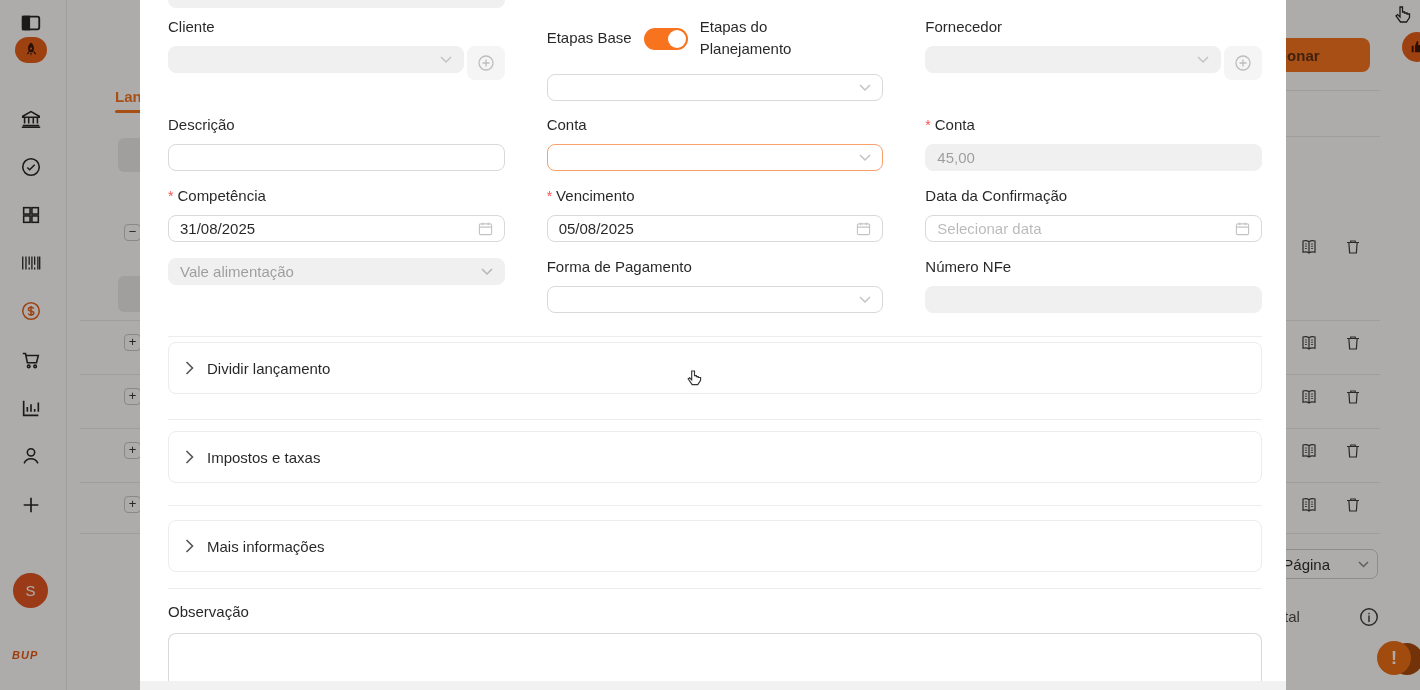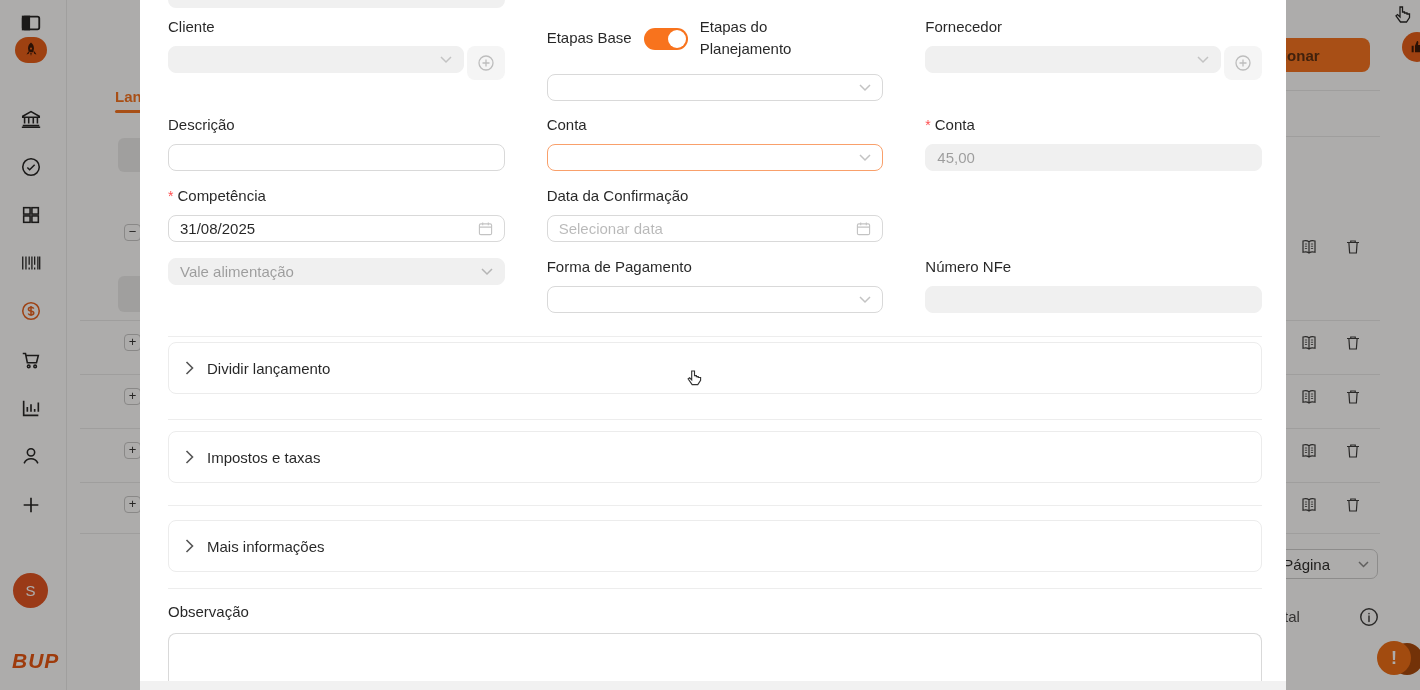--- a/index.html
+++ b/index.html
@@ -14,21 +14,21 @@
              background:#fff; border-right:1px solid #ececec; z-index:1; }
   .side-ic { position:absolute; left:20px; width:22px; height:22px; color:#222; }
   .side-ic svg { width:22px; height:22px; display:block; }
   #active-pill { position:absolute; left:15px; top:37px; width:32px; height:26px;
                  border-radius:13px; background:#e85d16; display:flex;
                  align-items:center; justify-content:center; color:#3a1404; }
   #active-pill svg { width:18px; height:18px; }
   #avatar { position:absolute; left:13px; top:573px; width:35px; height:35px;
             border-radius:50%; background:#e2521f; color:#fff; display:flex;
             align-items:center; justify-content:center; font-size:15px; }
-  #logo { position:absolute; left:12px; top:649px; font-size:21px; font-weight:bold;
+  #logo { position:absolute; left:12px; top:649px; font-size:11px; font-weight:bold;
           font-style:italic; color:#e8540e; letter-spacing:1px; }
 
   
   .bg-tab { position:absolute; left:115px; top:88px; font-size:15px; font-weight:600;
             color:#f8731d; }
   .bg-tab-bar { position:absolute; left:115px; top:110px; width:46px; height:3px;
                 background:#f8731d; border-radius:2px; }
   .bg-block { position:absolute; background:#ececec; border-radius:6px 0 0 6px; }
   .mini-btn { position:absolute; width:17px; height:17px; border:1px solid #c9c9c9;
               border-radius:4px; background:#fff; color:#333; font-size:13px;
@@ -383,20 +383,32 @@
         <input readonly="" value="31/08/2025" style="">
         <span class="suffix-ic">
             <svg width="15" height="15" viewBox="0 0 16 16" fill="none" stroke="#c3c3c3" stroke-width="1.2">
               <rect x="1.5" y="3" width="13" height="11.5" rx="1.5"></rect>
               <path d="M1.5 6.5h13M5 1.5v3M11 1.5v3"></path>
             </svg>
           </span>
       </div>
     </div>
     <div>
+      <div class="field-label lbl-row"><span class="req">*</span><span>Vencimento</span></div>
+      <div class="ctl ctl-white">
+        <input readonly="" value="05/08/2025" style="">
+        <span class="suffix-ic">
+            <svg width="15" height="15" viewBox="0 0 16 16" fill="none" stroke="#c3c3c3" stroke-width="1.2">
+              <rect x="1.5" y="3" width="13" height="11.5" rx="1.5"></rect>
+              <path d="M1.5 6.5h13M5 1.5v3M11 1.5v3"></path>
+            </svg>
+          </span>
+      </div>
+    </div>
+    <div>
       <div class="field-label lbl-row">Data da Confirmação</div>
       <div class="ctl ctl-white">
         <input readonly="" placeholder="Selecionar data" style="">
         <span class="suffix-ic">
             <svg width="15" height="15" viewBox="0 0 16 16" fill="none" stroke="#c3c3c3" stroke-width="1.2">
               <rect x="1.5" y="3" width="13" height="11.5" rx="1.5"></rect>
               <path d="M1.5 6.5h13M5 1.5v3M11 1.5v3"></path>
             </svg>
           </span>
       </div>

